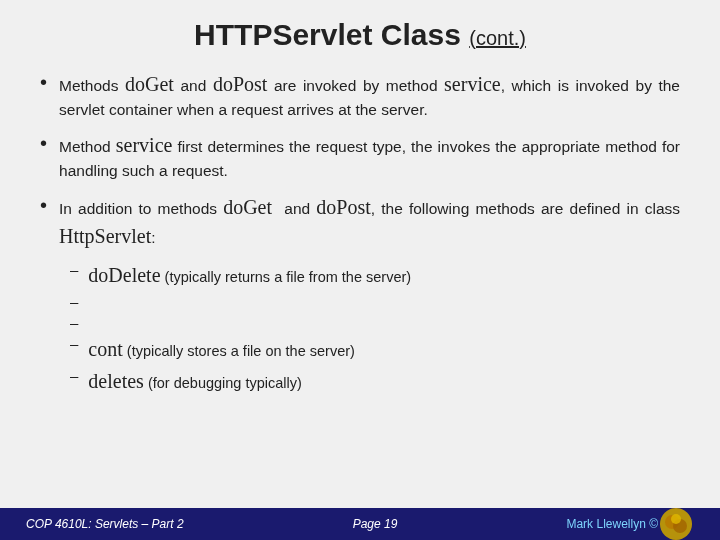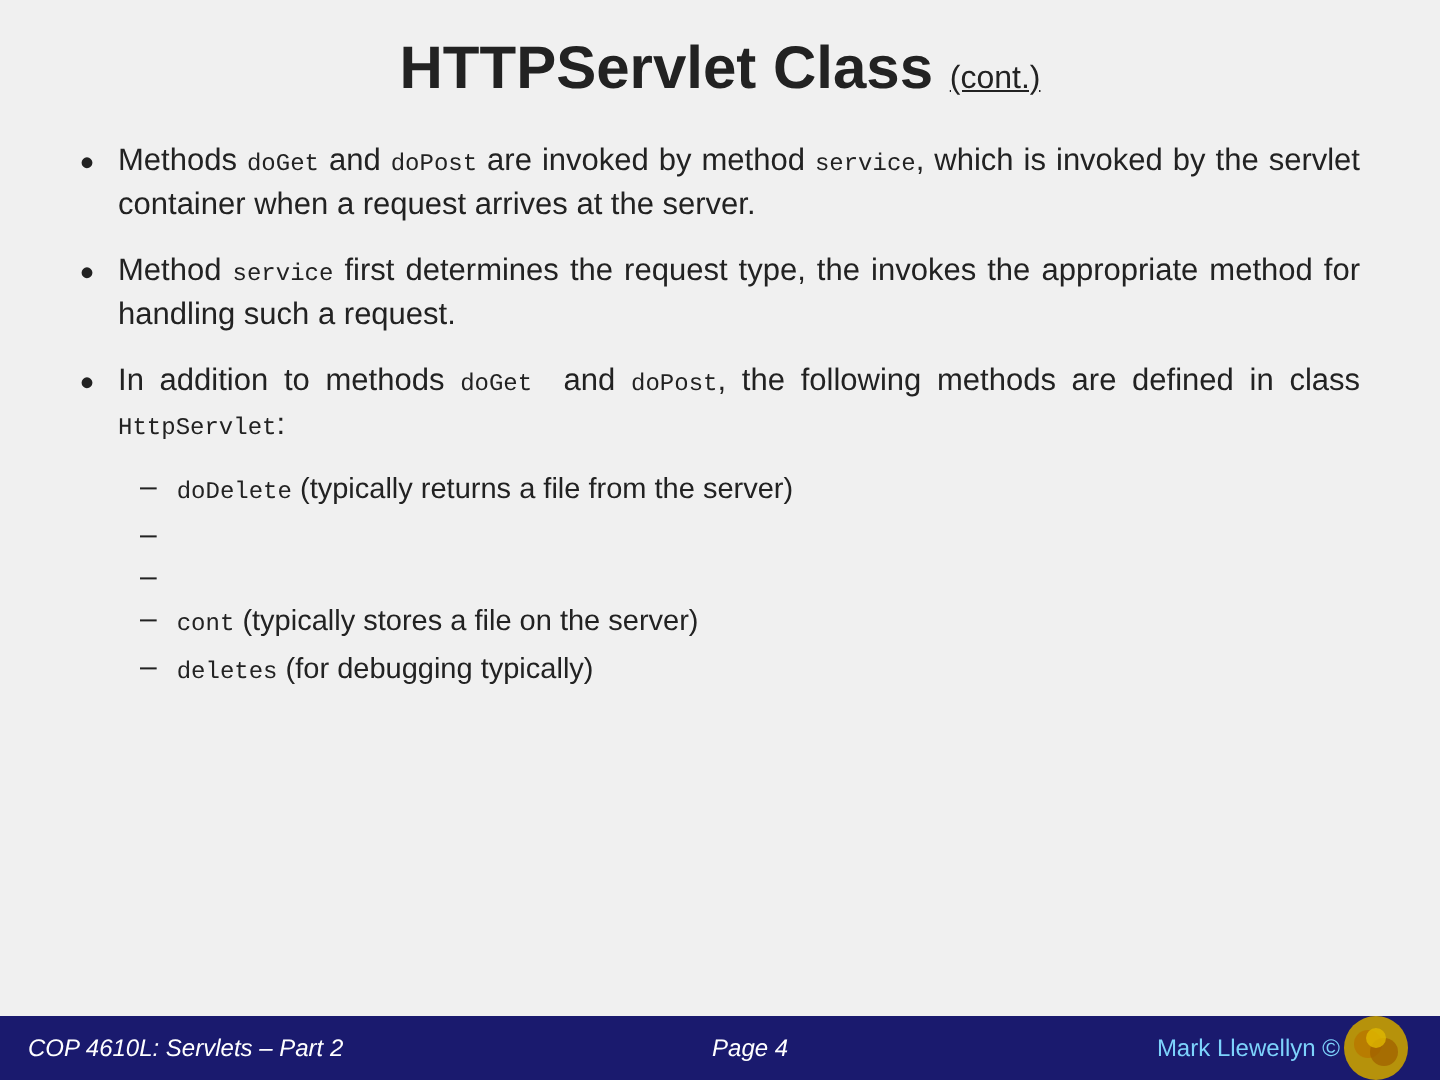--- a/index.html
+++ b/index.html
@@ -31,21 +31,21 @@
     .slide-title {
       text-align: center;
       font-size: 30px;
       font-weight: bold;
       margin-bottom: 18px;
       color: #222;
       font-family: Arial, sans-serif;
     }
 
     .slide-title .cont {
-      font-size: 16px;
+      font-size: 20px;
       font-weight: normal;
       text-decoration: underline;
     }
 
     .bullet-section {
       margin-bottom: 10px;
       display: flex;
       align-items: flex-start;
     }
 
@@ -59,22 +59,22 @@
 
     .bullet-text {
       font-size: 15.5px;
       line-height: 1.45;
       color: #222;
       font-family: Arial, sans-serif;
       text-align: justify;
     }
 
     .bullet-text code, .inline-code {
-      font-family: Liberation Mono, monospace;
-      font-size: 12px;
+      font-family: Liberation Serif, serif;
+      font-size: 20px;
     }
 
     .sub-list {
       margin-top: 6px;
       margin-left: 30px;
     }
 
     .sub-item {
       display: flex;
       align-items: flex-start;
@@ -94,21 +94,21 @@
       color: #222;
       font-family: Arial, sans-serif;
     }
 
     .slide-footer {
       height: 32px;
       background: #1a1a6e;
       display: flex;
       align-items: center;
       justify-content: space-between;
-      padding: 0 14px;
+      padding: 0 26px;
       flex-shrink: 0;
     }
 
     .footer-left {
       color: #ffffff;
       font-size: 12px;
       font-style: italic;
       font-family: Arial, sans-serif;
     }
 
@@ -202,21 +202,21 @@
           <span class="inline-code">deletes</span> <span>(for debugging typically)</span>
         </span>
       </div>
 
     </div>
 
   </div>
 
   <div class="slide-footer">
     <span class="footer-left">COP 4610L: Servlets – Part 2</span>
-    <span class="footer-center">Page 4</span>
+    <span class="footer-center">Page 19</span>
     <div class="footer-right-section">
       <span class="footer-right">Mark Llewellyn ©</span>
       <svg class="logo-svg" viewBox="0 0 36 36">
         <circle cx="18" cy="18" r="16" fill="#c8a000" opacity="0.9"></circle>
         <circle cx="14" cy="16" r="7" fill="#b87800" opacity="0.85"></circle>
         <circle cx="22" cy="20" r="7" fill="#a06000" opacity="0.75"></circle>
         <circle cx="18" cy="13" r="5" fill="#e0b800" opacity="0.8"></circle>
       </svg>
     </div>
   </div>

